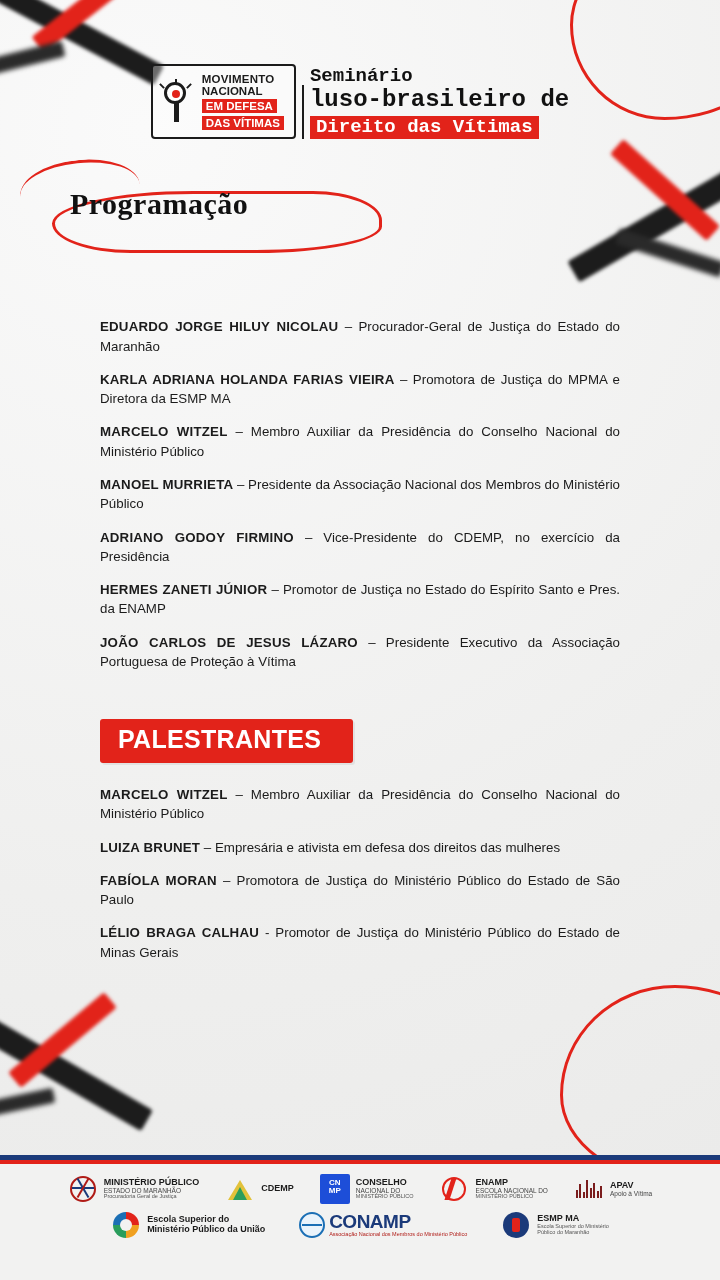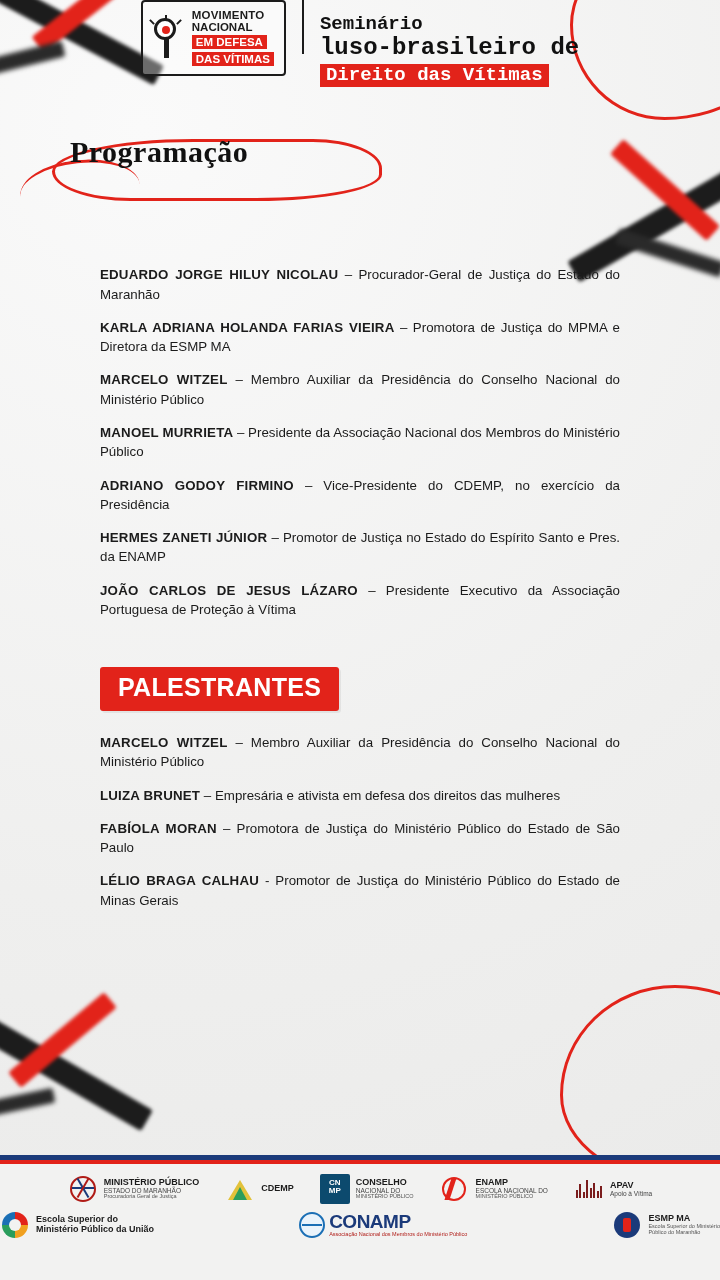--- a/index.html
+++ b/index.html
@@ -63,23 +63,24 @@
     border-radius: 50%;
     top: 160px; left: 20px;
     transform: rotate(-6deg);
     pointer-events: none;
   }
 
   
   .header {
     position: relative;
     display: flex;
-    align-items: flex-start;
+    align-items: flex-end;
     justify-content: center;
-    gap: 16px;
+    gap: 6px;
+    padding-top: 52px;
   }
   .logo-mov {
     display: flex;
     align-items: center;
     gap: 7px;
     border: 2px solid #1b1b1b;
     border-radius: 4px;
     padding: 7px 10px 7px 8px;
     background: rgba(255,255,255,0.35);
   }
@@ -151,21 +152,21 @@
     display: inline-block;
     background: #e2231a;
     color: #fff;
     font-size: 23px;
     font-weight: bold;
     padding: 6px 16px 8px 16px;
     border-radius: 3px;
     letter-spacing: .3px;
     box-shadow: 2px 2px 0 rgba(0,0,0,0.06);
   }
-  .badge-2 { margin-top: 34px; font-size: 25px; padding: 6px 18px 9px 18px; }
+  .badge-2 { margin-top: 34px; font-size: 25px; padding: 6px 32px 9px 18px; }
 
   .entries { margin-top: 22px; }
   .entry {
     font-size: 13.3px;
     line-height: 1.45;
     color: #1b1b1b;
     margin-bottom: 14px;
     text-align: justify;
   }
   .entry .who { font-weight: bold; letter-spacing: .2px; }
@@ -185,37 +186,37 @@
     position: absolute; top: -9px; left: 0; width: 100%; height: 5px;
     background: #1b3a7a;
   }
   .logos-row {
     display: flex;
     align-items: center;
     justify-content: center;
     gap: 26px;
     padding-top: 10px;
   }
-  .logos-row.row2 { gap: 34px; padding-top: 6px; justify-content: space-between; }
+  .logos-row.row2 { gap: 34px; padding-top: 6px; }
   .flogo { display: flex; align-items: center; gap: 6px; }
   .flogo .txt { line-height: 1.08; }
   .flogo .t1 { font-size: 9px; font-weight: bold; color: #1b1b1b; }
   .flogo .t2 { font-size: 6.5px; color: #444; }
   .flogo .t3 { font-size: 5.5px; color: #555; }
 
   .mark { width: 30px; height: 30px; position: relative; flex: none; }
   .mark.mp .c { position:absolute; width:26px;height:26px;border:2px solid #b01b16;border-radius:50%; top:2px; left:2px;}
   .mark.mp .x { position:absolute; top:13px; left:4px; width:22px;height:2px;background:#1b3a7a; }
   .mark.mp .x2 { position:absolute; top:13px; left:4px; width:22px;height:2px;background:#1b3a7a; transform:rotate(60deg);}
   .mark.mp .x3 { position:absolute; top:13px; left:4px; width:22px;height:2px;background:#b01b16; transform:rotate(-60deg);}
 
   .mark.cdemp .tri { position:absolute; bottom:4px; left:3px; width:0;height:0;border-left:12px solid transparent;border-right:12px solid transparent;border-bottom:20px solid #e2c23a; }
   .mark.cdemp .tri2 { position:absolute; bottom:4px; left:8px; width:0;height:0;border-left:7px solid transparent;border-right:7px solid transparent;border-bottom:13px solid #2a9d5c; }
 
-  .mark.cnmp { background:#0c4a6e; border-radius:2px; }
+  .mark.cnmp { background:#1d4ed8; border-radius:2px; }
   .mark.cnmp .lbl { color:#fff; font-size:8px; font-weight:bold; text-align:center; line-height:1.05; padding-top:5px;}
 
   .mark.enamp .slash { position:absolute; top:4px; left:8px; width:5px; height:22px; background:#e2231a; transform: skewX(-18deg); }
   .mark.enamp .ring { position:absolute; top:3px; left:2px; width:24px;height:24px;border:2px solid #e2231a;border-radius:50%;}
 
   .mark.apav .bars { position:absolute; bottom:6px; left:2px; display:flex; align-items:flex-end; gap:1.5px; }
   .mark.apav .bars i { display:block; width:2px; background:#7b1d1d; }
 
   .mark.espmu .ring { position:absolute; top:2px; left:2px; width:26px;height:26px;border-radius:50%;
      background: conic-gradient(#e2231a 0 25%, #f0a020 0 50%, #2a9d5c 0 75%, #1b6fb5 0 100%); }

